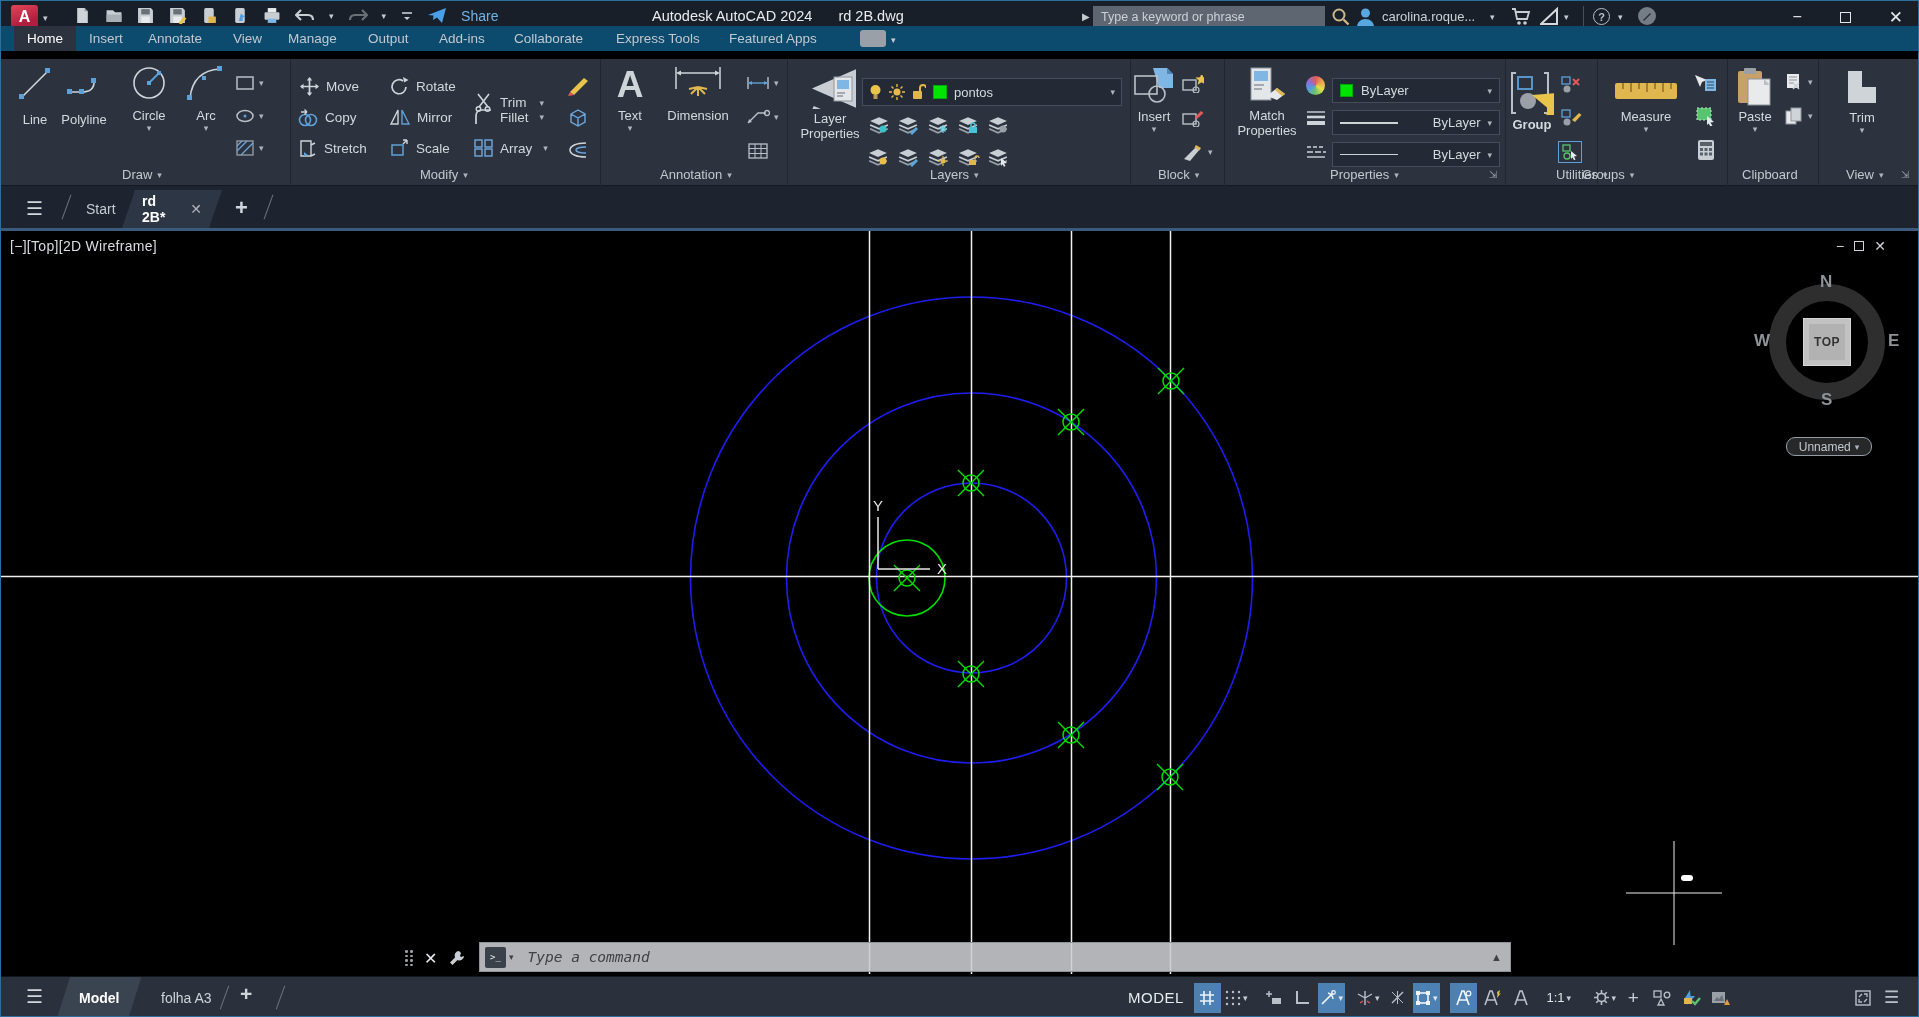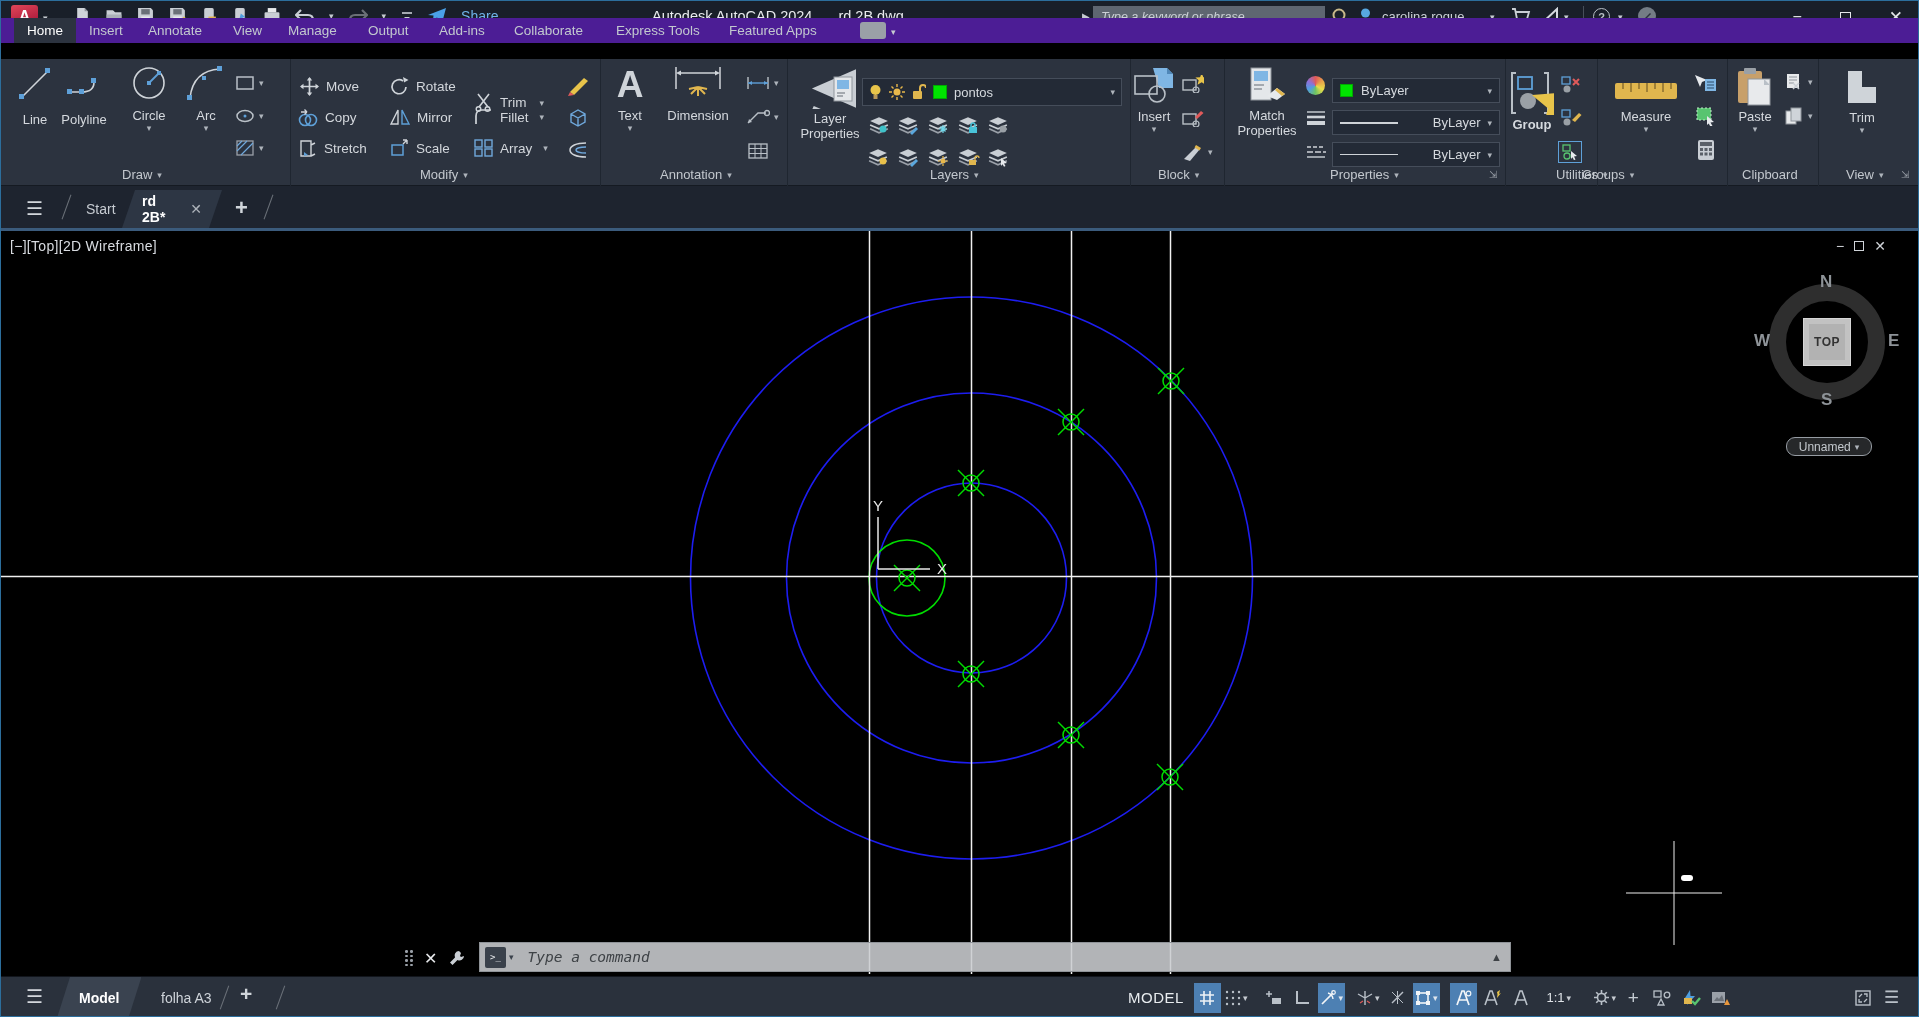--- a/index.html
+++ b/index.html
@@ -33,31 +33,31 @@
   #app-logo { position:absolute; left:11px; top:5px; width:27px; height:23px; border-radius:3px;
               background:linear-gradient(160deg,#e14658 0%,#b01f3f 70%); color:#fff; font-weight:bold; font-size:16px;
               display:flex; align-items:center; justify-content:center; }
   .qat { position:absolute; top:7px; display:flex; align-items:center; }
   .qat svg { display:block; }
   .tb-caret { color:#c6cbd1; font-size:9px; }
   #share-label { color:#6fb3e8; font-size:14px; }
   #title-center { position:absolute; left:652px; top:8px; color:#e9ebee; font-size:14.5px; display:flex; gap:26px; }
   #search-wrap { position:absolute; left:1093px; top:6px; display:flex; align-items:center; }
   #search-input { width:232px; height:22px; background:#5e6671; border:none; color:#e5e5e5; font-size:12.5px;
-                  font-style:italic; padding:0 8px; outline:none; }
+                  padding:0 8px; outline:none; }
   #search-input::placeholder { color:#ccd1d7; }
   .tb-right-item { color:#ccd1d7; font-size:13px; }
   #help-icon { width:17px; height:17px; border:1.5px solid #b9c0c7; border-radius:50%; color:#b9c0c7; font-size:11px;
                display:inline-flex; align-items:center; justify-content:center; font-weight:bold; }
   #feedback-icon { width:18px; height:18px; border-radius:50%; background:#747c85; display:inline-flex; align-items:center; justify-content:center; }
   #win-controls { position:absolute; right:16px; top:0; height:34px; display:flex; align-items:center; gap:38px; color:#e4e7ea; z-index:11; }
   #win-controls .maxbox { width:11px; height:11px; border:1.5px solid #e4e7ea; display:inline-block; }
 
   
-  #tabrow { position:absolute; left:0; top:18px; width:1919px; height:25px; background:#4c1d95; z-index:10; }
+  #tabrow { position:absolute; left:0; top:26px; width:1919px; height:25px; background:#0c4a6e; z-index:10; }
   .rtab { position:absolute; top:0; height:25px; display:flex; align-items:center; padding:0 13px; color:#c2c8cf; font-size:13.5px; }
   .rtab.active { background:#2c333f; color:#fff; }
   #ribbon-extra { position:absolute; left:860px; top:4px; width:26px; height:17px; background:#9aa0a7; border-radius:3px; }
   #ribbon-extra-caret { position:absolute; left:891px; top:9px; }
 
   
   #ribbon { position:absolute; left:0; top:59px; width:1919px; height:127px; background:#2c333f; border-bottom:1px solid #151a22; z-index:10; }
   .psep { position:absolute; top:0; width:1px; height:127px; background:#1f2630; }
   .plabel { position:absolute; top:104px; height:23px; color:#c3c8ce; font-size:13px; display:flex; align-items:center; gap:5px; }
   .caret { color:#aeb4bb; font-size:9px; }

